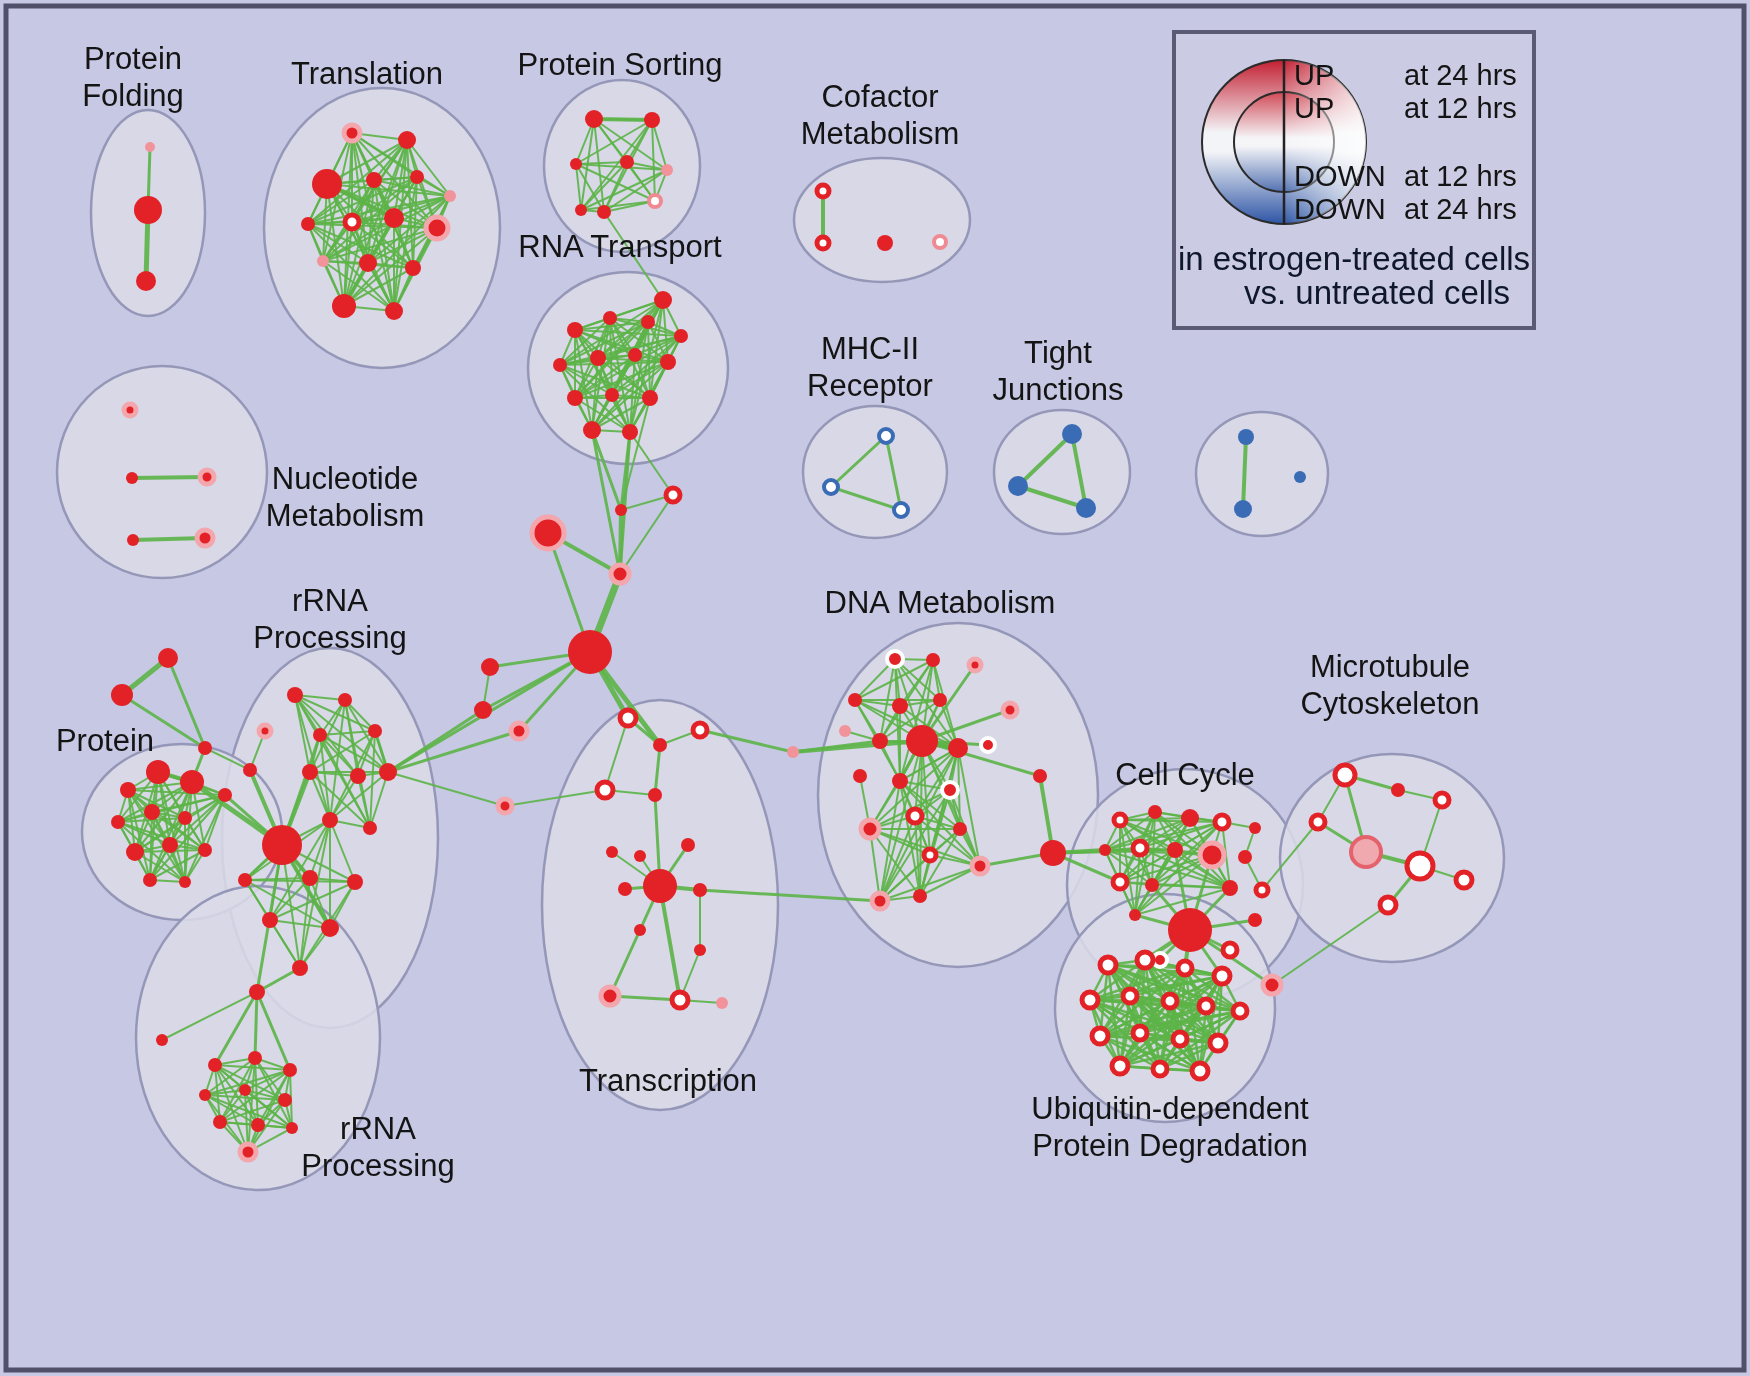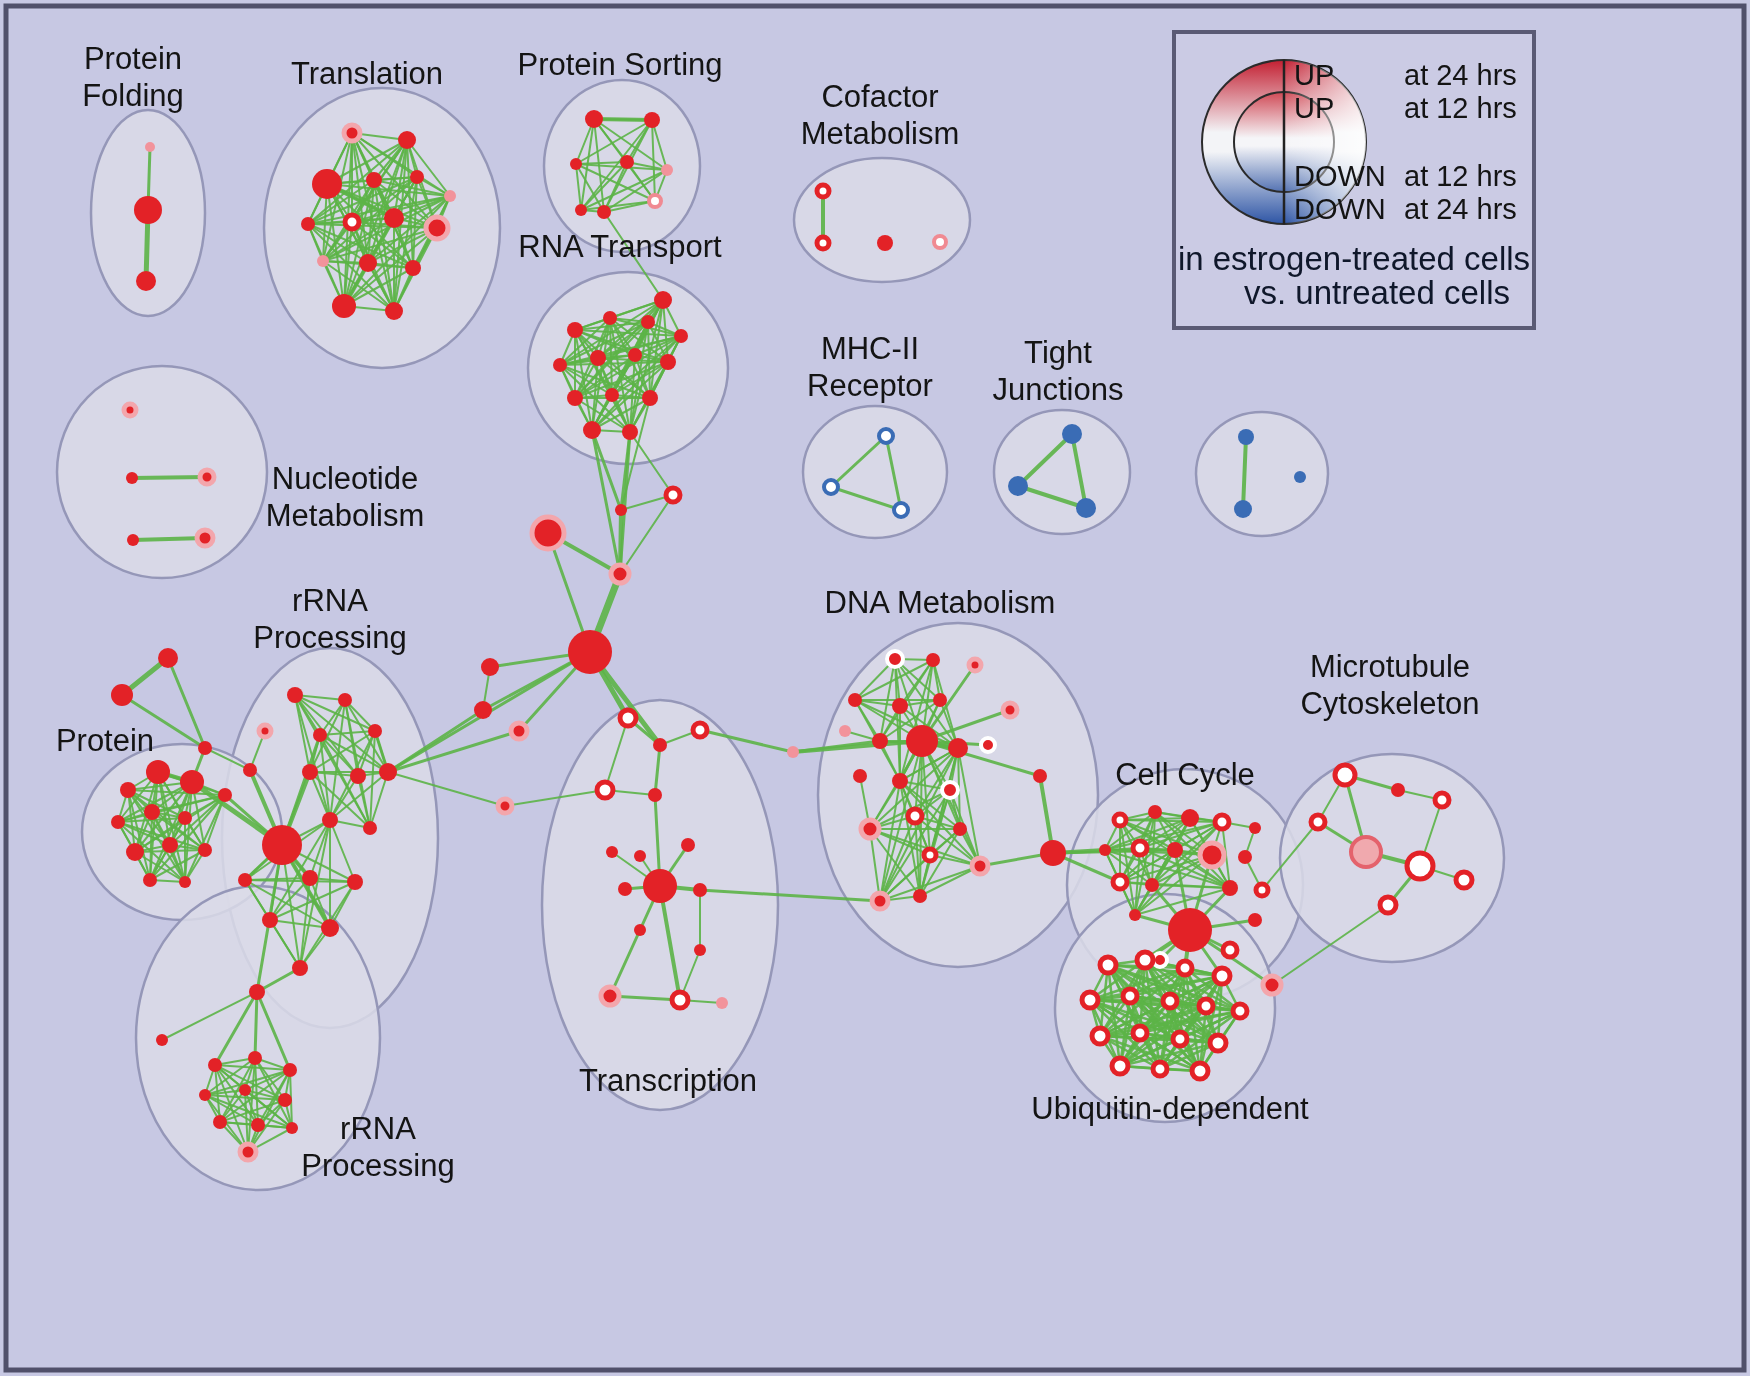--- a/index.html
+++ b/index.html
@@ -1111,20 +1111,21 @@
   </div>
   <div class="clabel" style="left:1185px;top:756px">
     <span class="ln">Cell Cycle</span>
   </div>
   <div class="clabel" style="left:1390px;top:648px">
     <span class="ln">Microtubule</span>
     <span class="ln">Cytoskeleton</span>
   </div>
   <div class="clabel" style="left:1170px;top:1090px">
     <span class="ln">Ubiquitin-dependent</span>
+    <span class="ln">Protein Degradation</span>
   </div>
 
   <div class="legend">
     <svg class="donut" width="200" height="200" viewBox="0 0 200 200">
       <defs>
         <linearGradient id="gradV" x1="0" y1="0" x2="0" y2="1">
           <stop offset="0" stop-color="#c32032"></stop>
           <stop offset="0.44" stop-color="#f3f4f7"></stop>
           <stop offset="0.56" stop-color="#f3f4f7"></stop>
           <stop offset="1" stop-color="#2e55a5"></stop>

